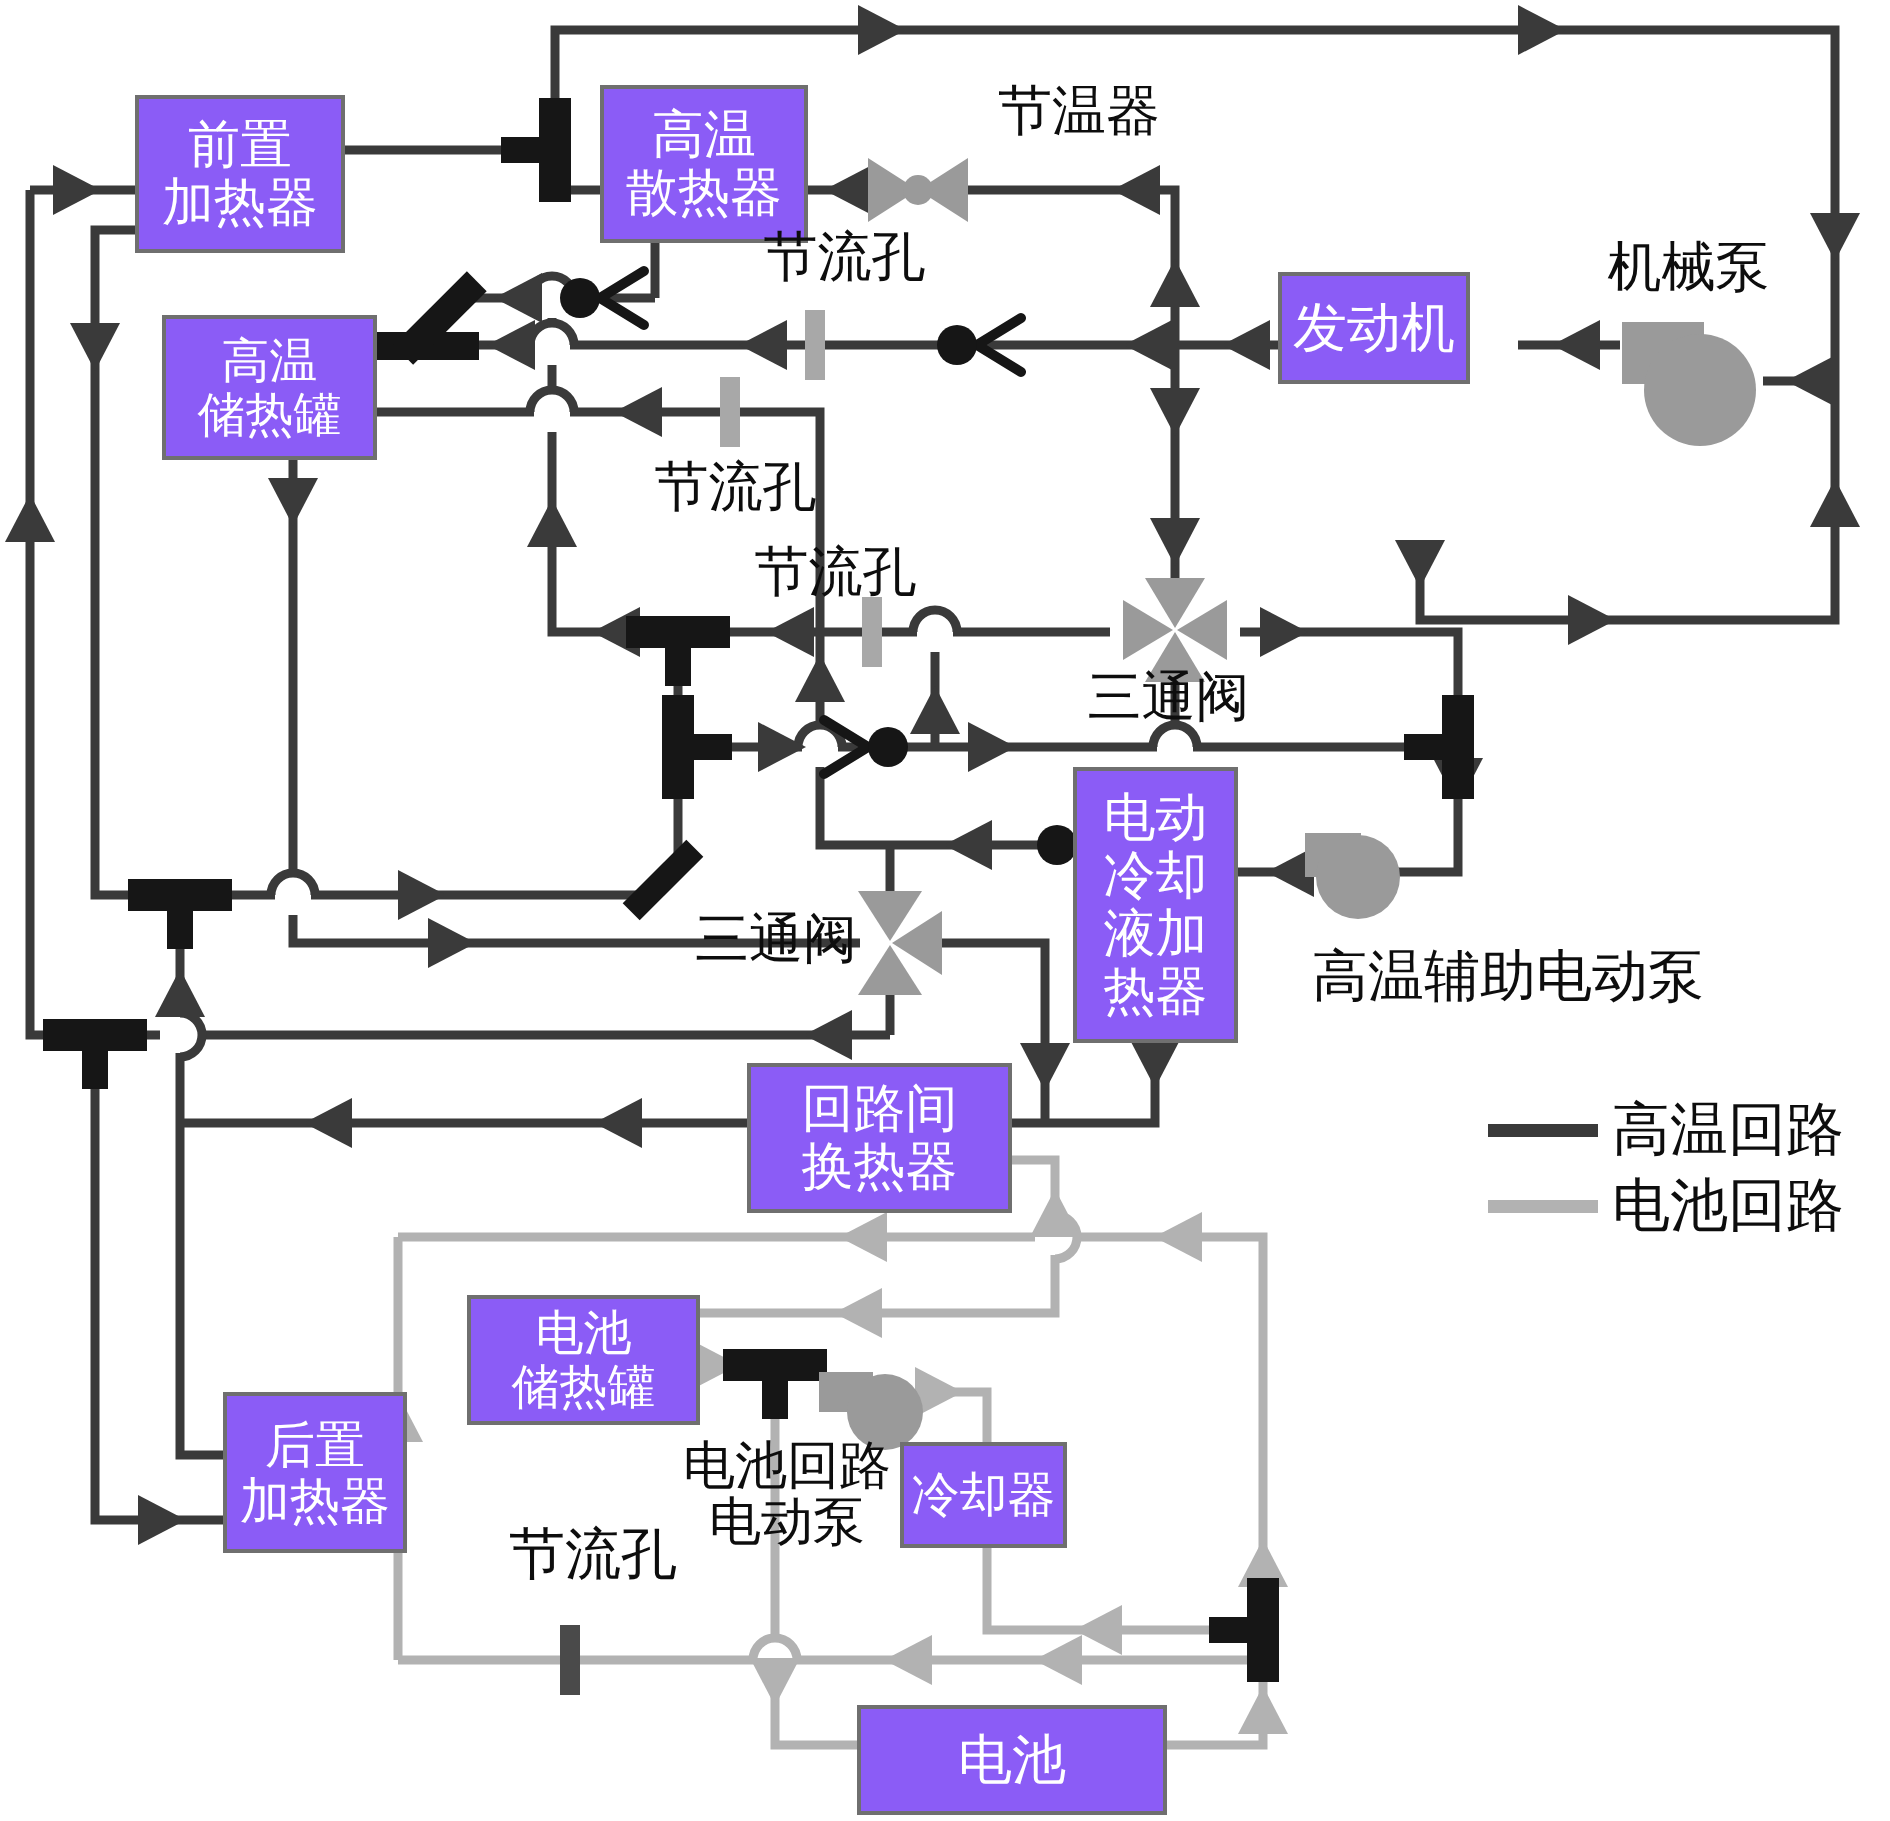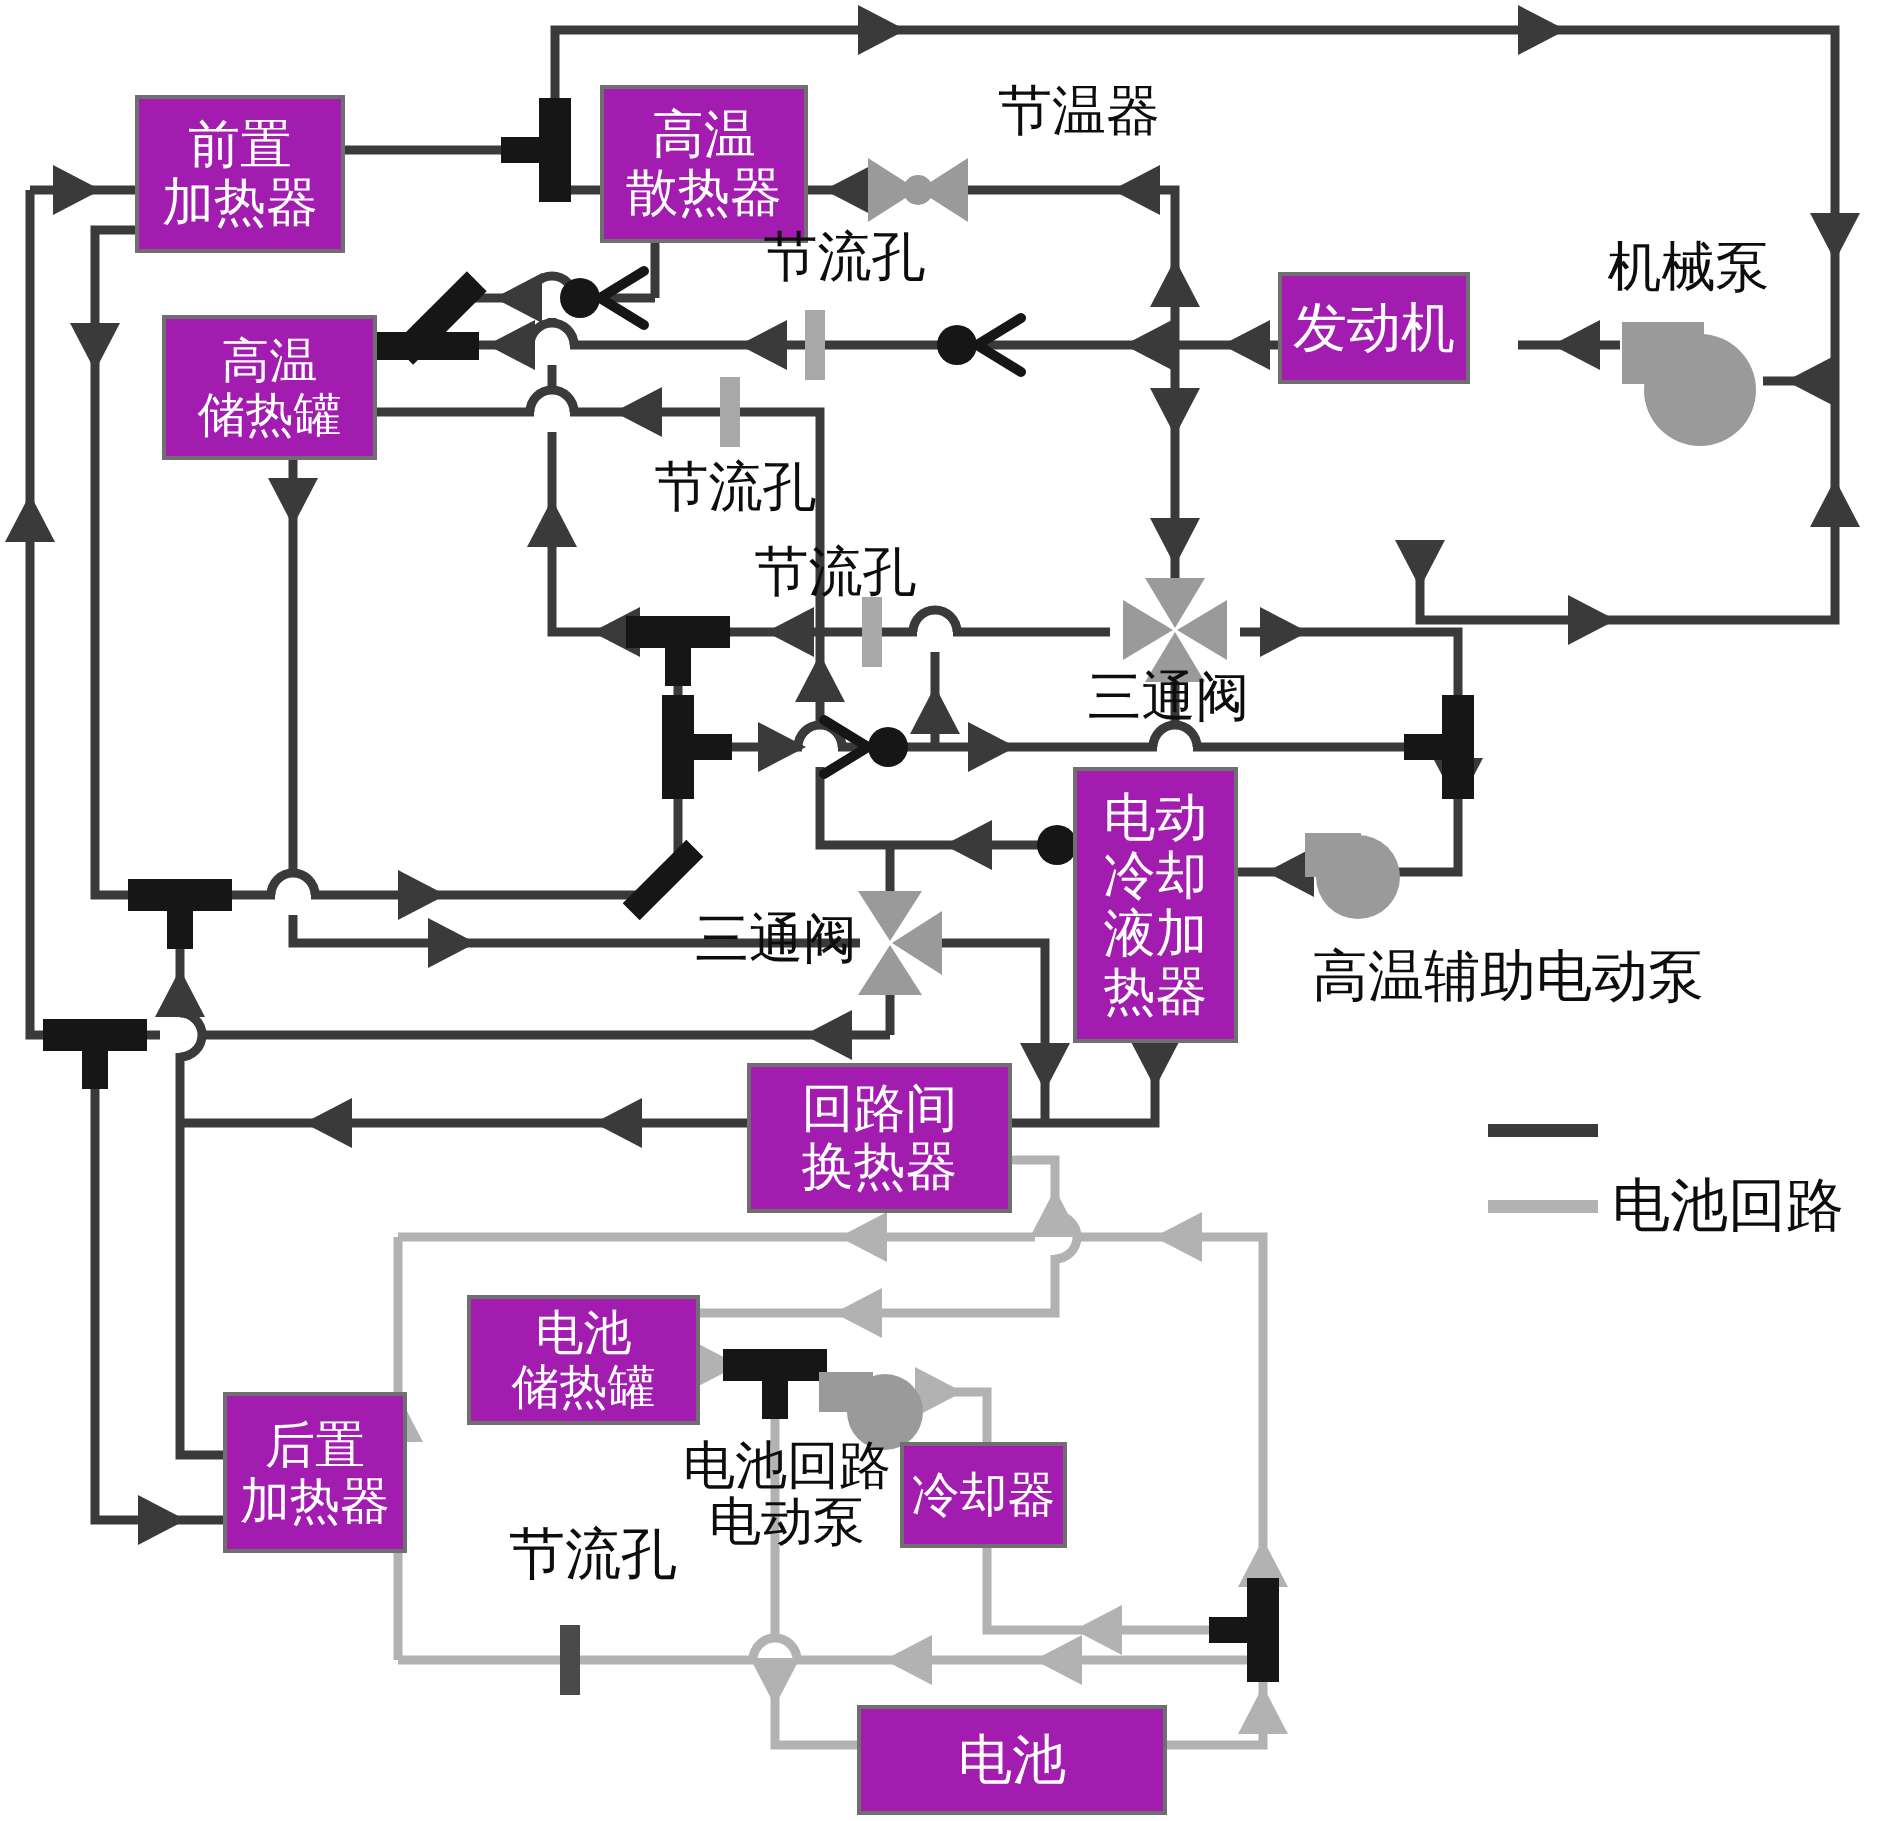--- a/index.html
+++ b/index.html
@@ -1,19 +1,19 @@
 <!DOCTYPE html>
 <html><head>
 <meta charset="utf-8">
 <style>
   html,body{margin:0;padding:0;background:#ffffff;}
   #stage{position:relative;width:1890px;height:1821px;background:#ffffff;overflow:hidden;
          font-family:"Liberation Serif",serif;}
   #pipes{position:absolute;left:0;top:0;z-index:1;}
-  .box{position:absolute;z-index:3;background:#a21caf;border:4px solid #6f6f6f;color:#fff;
+  .box{position:absolute;z-index:3;background:#8b5cf6;border:4px solid #6f6f6f;color:#fff;
        display:flex;align-items:center;justify-content:center;text-align:center;
        white-space:pre-line;box-sizing:border-box;line-height:1.12;
        font-family:"Liberation Serif",serif;}
   .lbl{position:absolute;z-index:3;color:#0d0d0d;white-space:pre-line;text-align:center;
        line-height:1.08;font-family:"Liberation Serif",serif;}
   #legend{position:absolute;left:1488px;top:1092px;z-index:3;}
   .legend-row{display:flex;align-items:center;height:76px;}
   .swatch{width:110px;height:13px;margin-right:14px;}
   .legend-text{font-size:58px;color:#0d0d0d;font-family:"Liberation Serif",serif;}
 </style>
@@ -214,19 +214,20 @@
   <div class="lbl" style="left:1066px;top:668px;width:205px;font-size:54px;">三通阀</div>
   <div class="lbl" style="left:686px;top:910px;width:180px;font-size:54px;">三通阀</div>
   <div class="lbl" style="left:1298px;top:946px;width:420px;font-size:56px;">高温辅助电动泵</div>
   <div class="lbl" style="left:672px;top:1438px;width:230px;font-size:52px;">电池回路
 电动泵</div>
   <div class="lbl" style="left:478px;top:1524px;width:230px;font-size:56px;">节流孔</div>
 
   <div id="legend">
     <div class="legend-row">
       <div class="swatch" style="background: rgb(58, 58, 58);"></div>
+      <div class="legend-text">高温回路</div>
     </div>
     <div class="legend-row">
       <div class="swatch" style="background: rgb(178, 178, 178);"></div>
       <div class="legend-text">电池回路</div>
     </div>
   </div>
 </div>
 
 </body></html>

